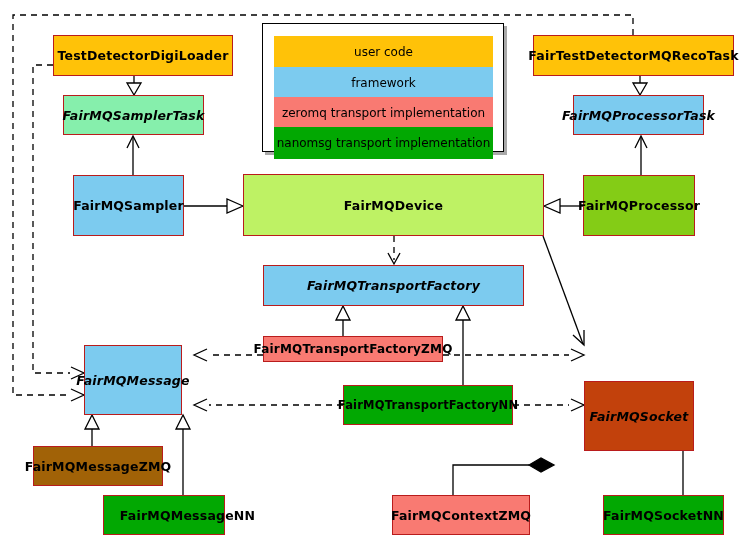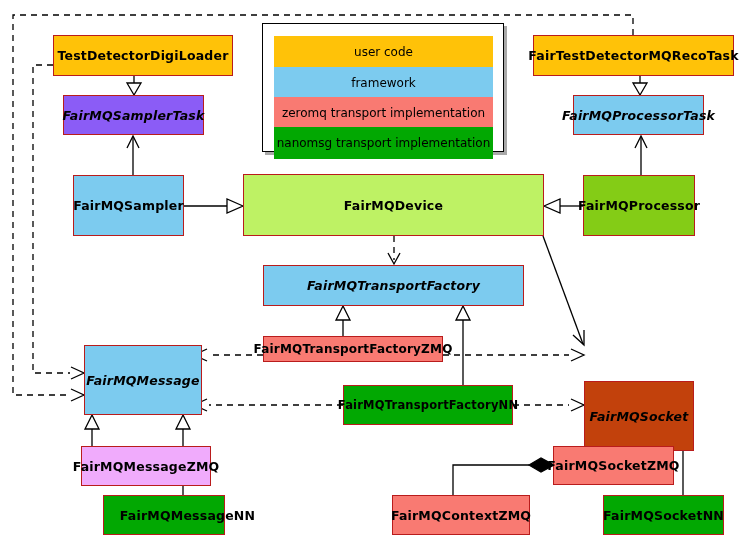--- a/index.html
+++ b/index.html
@@ -113,43 +113,42 @@
     <div class="bar" style="top: 12px; background-color: rgb(255, 194, 8);">user code</div>
     <div class="bar" style="top: 43px; background-color: rgb(124, 203, 239);">framework</div>
     <div class="bar" style="top: 73px; background-color: rgb(249, 122, 114);">zeromq transport implementation</div>
     <div class="bar" style="top: 103px; background-color: rgb(2, 168, 2);">nanomsg transport implementation</div>
   </div>
 
   <div class="node" style="left: 53px; top: 35px; width: 180px; height: 41px; background-color: rgb(255, 194, 8);">TestDetectorDigiLoader</div>
 
   <div class="node" style="left: 533px; top: 35px; width: 201px; height: 41px; background-color: rgb(255, 194, 8);">FairTestDetectorMQRecoTask</div>
 
-  <div class="node abstract" style="left: 63px; top: 95px; width: 141px; height: 40px; background-color: #8b5cf6;">FairMQSamplerTask</div>
+  <div class="node abstract" style="left: 63px; top: 95px; width: 141px; height: 40px; background-color: #86efac;">FairMQSamplerTask</div>
 
   <div class="node abstract" style="left: 573px; top: 95px; width: 131px; height: 40px; background-color: rgb(124, 203, 239);">FairMQProcessorTask</div>
 
   <div class="node" style="left: 73px; top: 175px; width: 111px; height: 61px; background-color: rgb(124, 203, 239);">FairMQSampler</div>
 
   <div class="node" style="left: 243px; top: 174px; width: 301px; height: 62px; background-color: #bef264;">FairMQDevice</div>
 
   <div class="node" style="left: 583px; top: 175px; width: 112px; height: 61px; background-color: #84cc16;">FairMQProcessor</div>
 
   <div class="node abstract" style="left: 263px; top: 265px; width: 261px; height: 41px; background-color: rgb(124, 203, 239);">FairMQTransportFactory</div>
 
   <div class="node" style="left: 263px; top: 336px; width: 180px; height: 26px; font-size: 12px; background-color: rgb(249, 122, 114);">FairMQTransportFactoryZMQ</div>
 
   <div class="node" style="left: 343px; top: 385px; width: 170px; height: 40px; font-size: 11.5px; background-color: rgb(2, 168, 2);">FairMQTransportFactoryNN</div>
 
-  <div class="node abstract" style="left: 84px; top: 345px; width: 118px; height: 70px; background-color: rgb(124, 203, 239);">FairMQMessage</div>
+  <div class="node abstract" style="left: 84px; top: 345px; width: 98px; height: 70px; background-color: rgb(124, 203, 239);">FairMQMessage</div>
 
   <div class="node abstract" style="left: 584px; top: 345px; width: 110px; height: 70px; background-color: #c2410c; margin-top: 36px;">FairMQSocket</div>
 
-  <div class="node" style="left: 33px; top: 446px; width: 130px; height: 40px; background-color: #f0abfc; margin-left: 48px;">FairMQMessageZMQ</div>
+  <div class="node" style="left: 33px; top: 446px; width: 130px; height: 40px; background-color: #a16207;">FairMQMessageZMQ</div>
 
   <div class="node" style="left: 103px; top: 495px; width: 122px; height: 40px; background-color: rgb(2, 168, 2); padding-left: 47px;">FairMQMessageNN</div>
 
   <div class="node" style="left: 392px; top: 495px; width: 138px; height: 40px; background-color: rgb(249, 122, 114);">FairMQContextZMQ</div>
 
-  <div class="node" style="left: 553px; top: 446px; width: 121px; height: 39px; background-color: rgb(249, 122, 114);">FairMQSocketZMQ</div>
 
   <div class="node" style="left: 603px; top: 495px; width: 121px; height: 40px; background-color: rgb(2, 168, 2);">FairMQSocketNN</div>
 
 </div>
 
 </body></html>

